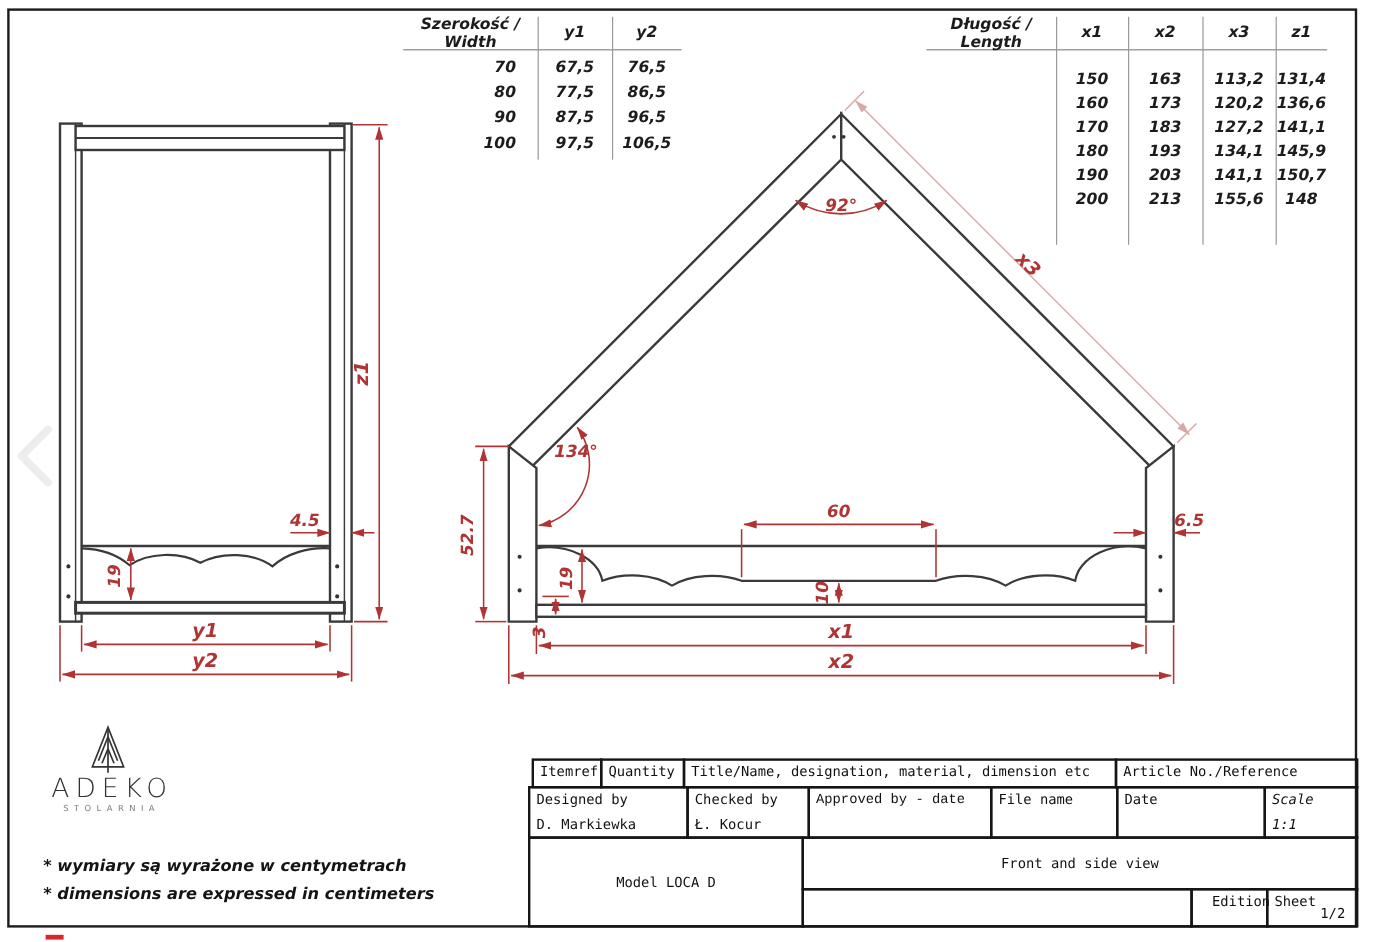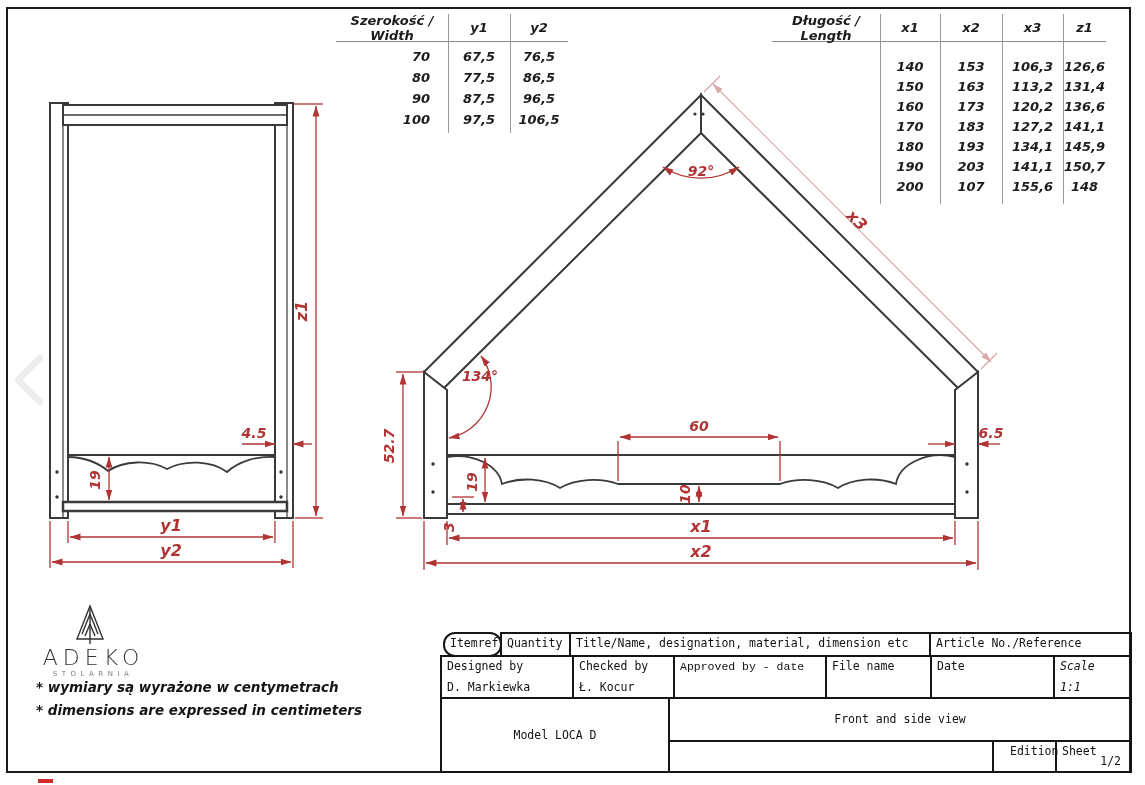--- a/index.html
+++ b/index.html
@@ -52,21 +52,21 @@
   #tb-sheet .val { left:auto; right:9px; }
 
   
   #logo { left:36px; top:602px; width:110px; text-align:center; color:#333; }
   #logo .brand { font-size:22px; font-weight:300; letter-spacing:5px;
                  padding-left:5px; line-height:24px; }
   #logo .sub { font-size:7px; letter-spacing:4.5px; color:#808080;
                padding-left:4px; }
 
   
-  #footnotes { left:36px; top:676px; font-style:italic; font-weight:600;
+  #footnotes { left:36px; top:711px; font-style:italic; font-weight:600;
                font-size:13.5px; line-height:23px; color:#141414; }
 
   #carousel-tick { left:38px; top:779px; width:15px; height:4px;
                    background:#d22a2a; }
 
   svg text { font-family:"DejaVu Sans", sans-serif; font-style:italic;
              font-weight:600; }
   .dimtxt  { fill:#b03434; font-size:14px; text-anchor:middle; }
   .dimtxt2 { fill:#b03434; font-size:16px; text-anchor:middle; }
 </style>
@@ -242,27 +242,20 @@
   <div class="hdr">
     <span class="c0">Długość / Length</span>
     <span class="c1">x1</span>
     <span class="c2">x2</span>
     <span class="c3">x3</span>
     <span class="c4">z1</span>
   </div>
   <div class="tbody">
     <div class="row">
       <span class="c0"></span>
-      <span class="c1">140</span>
-      <span class="c2">153</span>
-      <span class="c3">106,3</span>
-      <span class="c4">126,6</span>
-    </div>
-    <div class="row">
-      <span class="c0"></span>
       <span class="c1">150</span>
       <span class="c2">163</span>
       <span class="c3">113,2</span>
       <span class="c4">131,4</span>
     </div>
     <div class="row">
       <span class="c0"></span>
       <span class="c1">160</span>
       <span class="c2">173</span>
       <span class="c3">120,2</span>
@@ -285,30 +278,30 @@
     <div class="row">
       <span class="c0"></span>
       <span class="c1">190</span>
       <span class="c2">203</span>
       <span class="c3">141,1</span>
       <span class="c4">150,7</span>
     </div>
     <div class="row">
       <span class="c0"></span>
       <span class="c1">200</span>
-      <span class="c2">107</span>
+      <span class="c2">213</span>
       <span class="c3">155,6</span>
       <span class="c4">148</span>
     </div>
   </div>
 </div>
 
 <div class="abs" id="title-block">
 
-  <div class="cell" style="left:3px;top:0;width:59px;height:25px;border-radius:12px;">Itemref</div>
+  <div class="cell" style="left:3px;top:0;width:59px;height:25px;">Itemref</div>
   <div class="cell" style="left:60px;top:0;width:71px;height:25px;">Quantity</div>
   <div class="cell" style="left:489px;top:0;width:203px;height:25px;">Article No./Reference</div>
   <div class="cell" style="left:129px;top:0;width:362px;height:25px;">Title/Name, designation, material, dimension etc</div>
 
   <div class="cell" style="left:0;top:23px;width:134px;height:44px;">
     <span>Designed by</span>
     <span class="val">D. Markiewka</span>
   </div>
   <div class="cell" style="left:132px;top:23px;width:103px;height:44px;">
     <span>Checked by</span>

